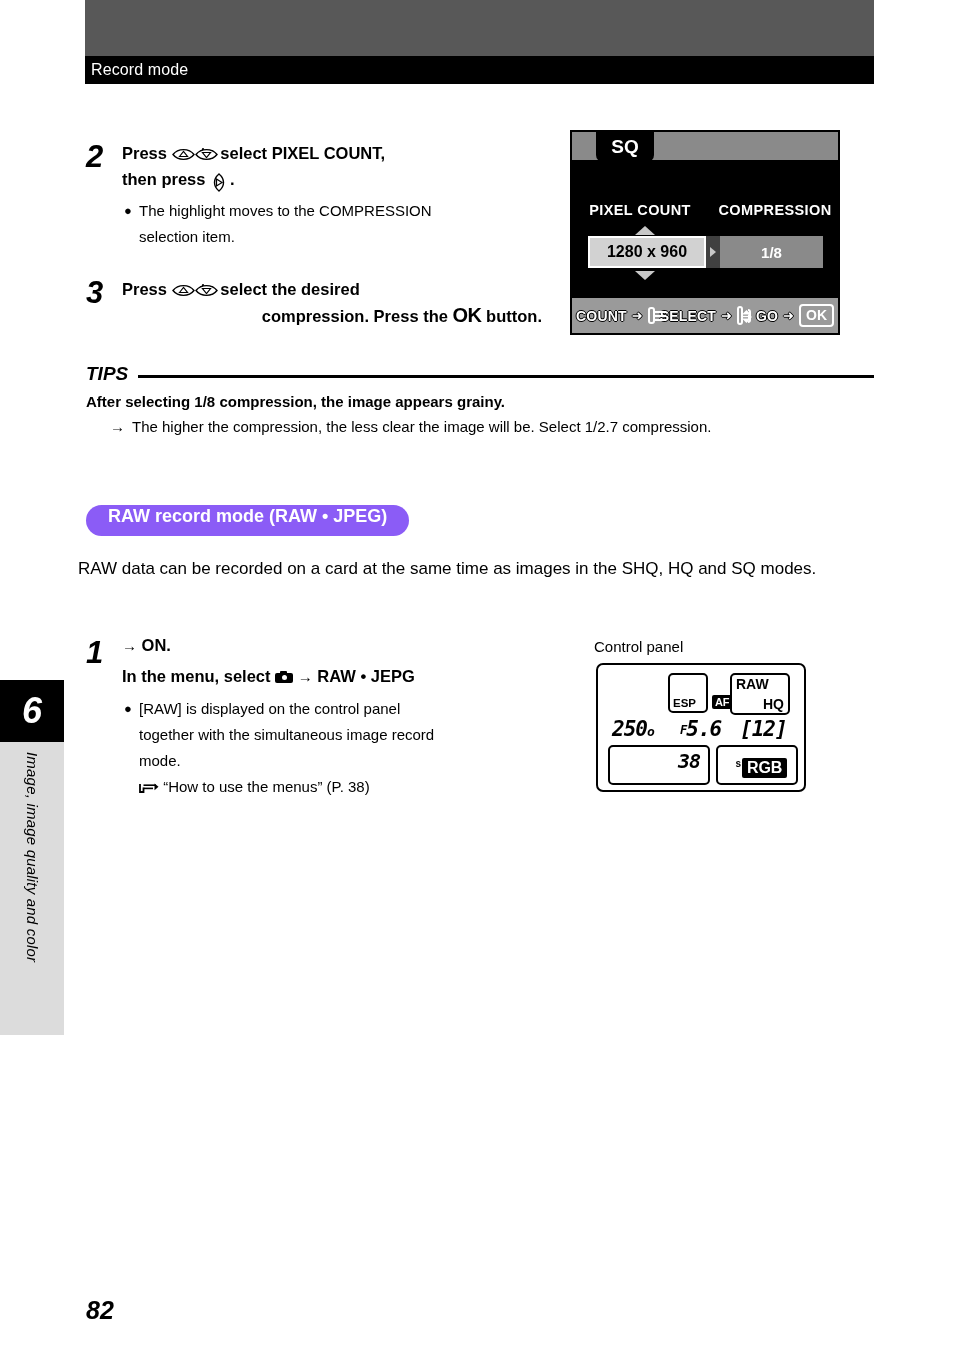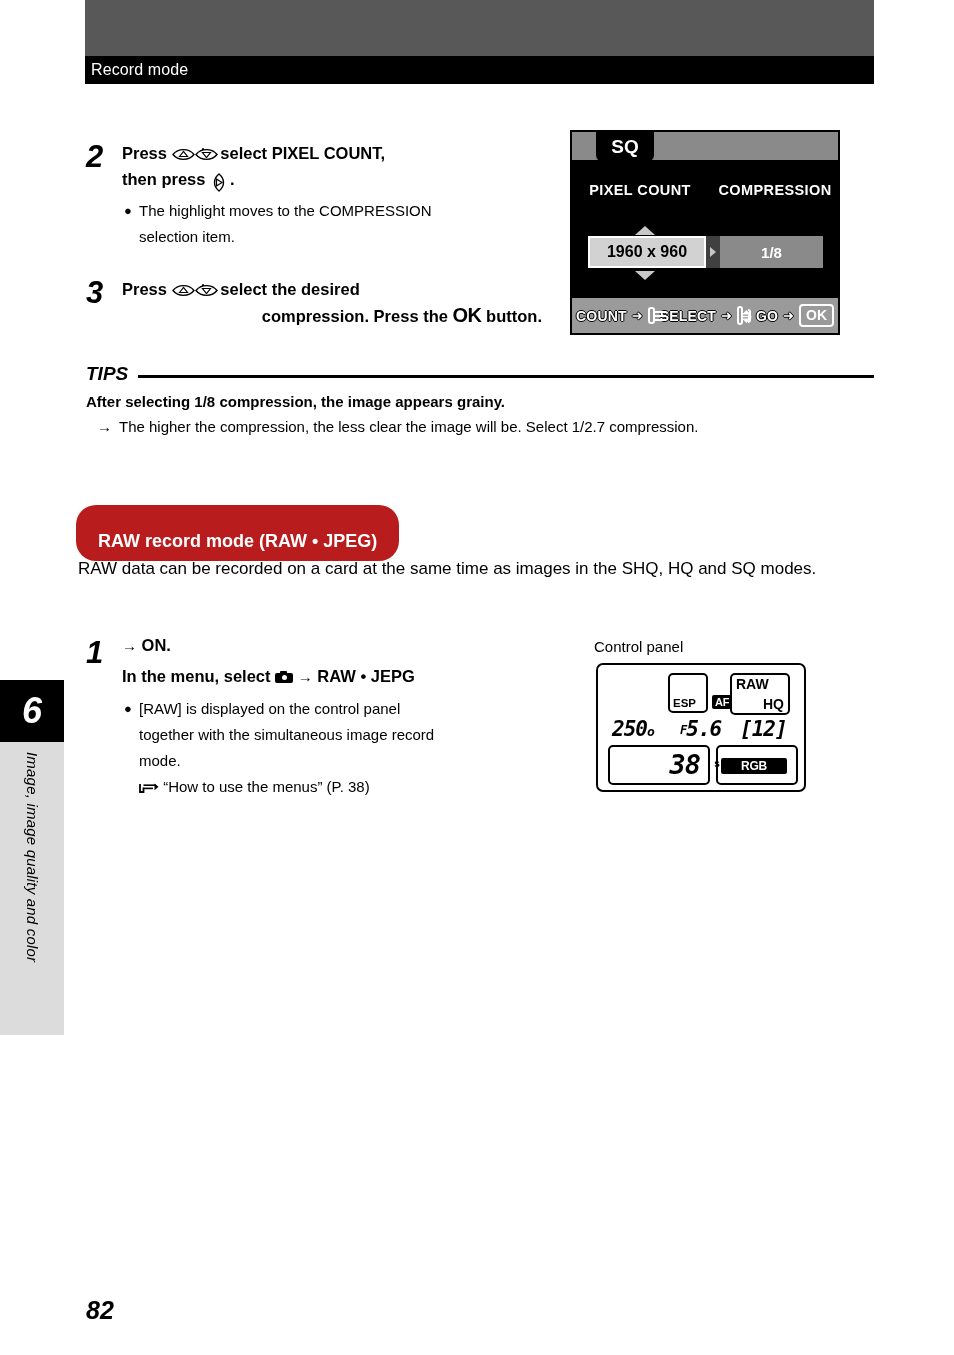--- a/index.html
+++ b/index.html
@@ -111,31 +111,31 @@
   }
   #tips-rule {
     position:absolute; left:52px; top:11px; width:736px; height:2.5px;
     background:#000;
   }
   #tips-bold {
     position:absolute; left:0; top:27px;
     font-weight:bold; font-size:15px; line-height:22px;
   }
   #tips-note {
-    position:absolute; left:11px; top:52px;
+    position:absolute; left:24px; top:52px;
     font-size:15px; line-height:22px;
   }
   #tips-note .arrow-r { margin-right:7px; }
 
   
   #raw-pill {
-    position:absolute; left:76px; top:505px;
-    background:#b91c1c; color:#fff;
+    position:absolute; left:86px; top:505px;
+    background:#8b5cf6; color:#fff;
     border-radius:20px;
-    padding:25px 22px 9px 22px;
+    padding:0 22px 9px 22px;
     font-weight:bold; font-size:18px; line-height:22px;
   }
   #raw-desc {
     position:absolute; left:78px; top:553px; width:800px;
     font-size:17px; line-height:31px;
   }
 
   
   #lcd {
     position:absolute; left:570px; top:130px; width:270px; height:205px;
@@ -146,21 +146,21 @@
     position:absolute; left:2px; top:2px; width:266px; height:28px;
     background:#8a8a8a;
   }
   #lcd-sq {
     position:absolute; left:26px; top:2px; width:58px; height:30px;
     background:#000; border-radius:0 0 7px 7px;
     color:#fff; font-weight:bold; font-size:19px;
     display:flex; align-items:center; justify-content:center;
   }
   #lcd-colheads {
-    position:absolute; left:0; top:52px; width:270px;
+    position:absolute; left:0; top:72px; width:270px;
     display:flex;
   }
   #lcd-colheads div {
     color:#fff; font-weight:bold; font-size:14.5px; letter-spacing:0.4px;
     text-align:center;
   }
   #lcd-col-pixel { width:140px; }
   #lcd-col-comp { width:130px; }
 
   #lcd-row {
@@ -270,33 +270,33 @@
   #cp-shutter { position:absolute; left:4px; top:0; font-size:21px; }
   #cp-fstop { position:absolute; left:72px; top:0; font-size:21px; }
   #cp-fstop .f { font-size:12px; vertical-align:2px; }
   #cp-frames { position:absolute; left:132px; top:0; font-size:21px; }
   #cp-big {
     left:10px; top:80px; width:102px; height:40px;
   }
   #cp-big span {
     position:absolute; right:8px; top:2px;
     font-family:"DejaVu Sans Mono", monospace;
-    font-weight:bold; font-style:italic; font-size:27px; letter-spacing:-1px;
+    font-weight:bold; font-style:italic; font-size:20px; letter-spacing:-1px;
   }
   #cp-rgbbox {
     left:118px; top:80px; width:82px; height:40px;
   }
   #cp-srgb {
     position:absolute; right:9px; top:11px;
     display:flex; align-items:flex-start;
   }
   #cp-srgb .s { font-weight:bold; font-size:10px; margin-right:1px; }
   #cp-srgb .rgb {
-    background:#000; color:#fff; font-weight:bold; font-size:12px;
-    padding:1px 20px; border-radius:2px; letter-spacing:-0.2px;
+    background:#000; color:#fff; font-weight:bold; font-size:16px;
+    padding:1px 5px; border-radius:2px; letter-spacing:-0.2px;
   }
 
   
   #page-num {
     position:absolute; left:86px; top:1296px;
     font-weight:bold; font-style:italic; font-size:25px;
   }
 </style>
 </head>
 <body>
@@ -377,21 +377,21 @@
         <path d="M2 11 L12 2 L22 11 Z" fill="#c8c8c8"></path>
       </svg>
   </div>
   <div id="lcd-dn">
     <svg width="24" height="12" viewBox="0 0 24 12">
         <path d="M2 1 L22 1 L12 10 Z" fill="#c8c8c8"></path>
       </svg>
   </div>
 
   <div id="lcd-row">
-    <div id="lcd-pixel-box">1960 x 960</div>
+    <div id="lcd-pixel-box">1280 x 960</div>
     <div id="lcd-sep">
       <svg width="8" height="12" viewBox="0 0 8 12">
           <path d="M1 1 L7 6 L1 11 Z" fill="#c8c8c8"></path>
         </svg>
     </div>
     <div id="lcd-comp-box">1/8</div>
   </div>
 
   <div id="lcd-bottombar">
     <span class="lcd-btxt">COUNT</span>

